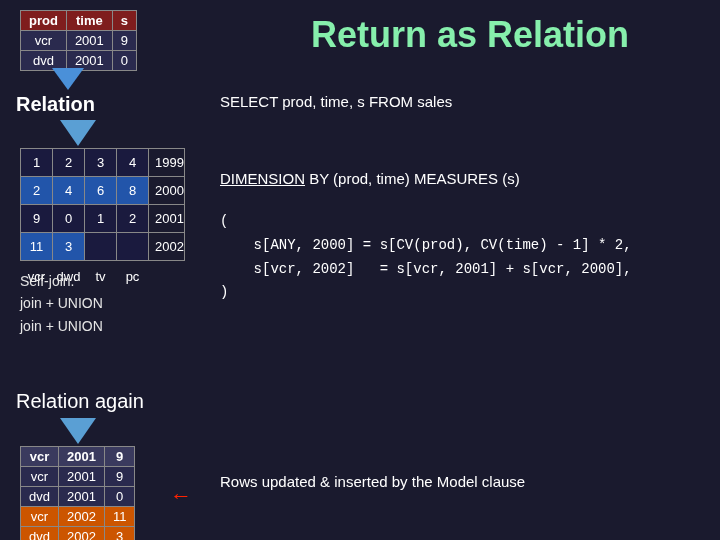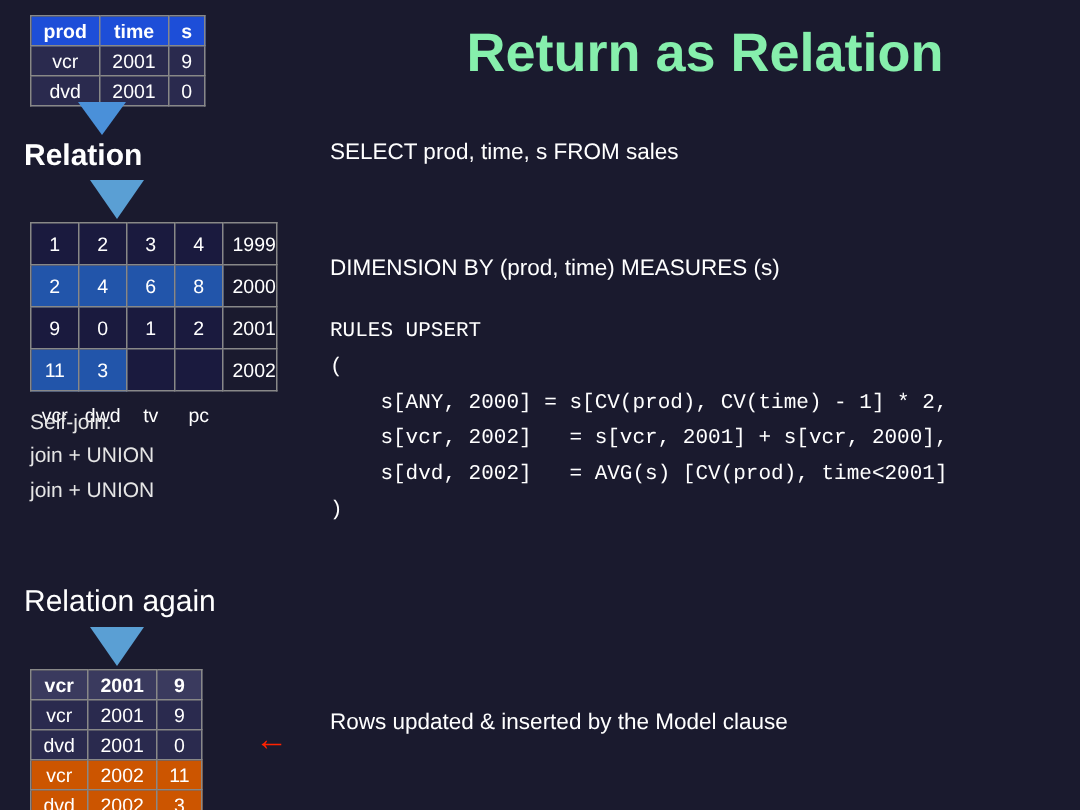--- a/index.html
+++ b/index.html
@@ -36,21 +36,21 @@
       left: 20px;
       border-collapse: collapse;
       font-size: 13px;
     }
     .top-table th, .top-table td {
       border: 1px solid #888;
       padding: 2px 8px;
       text-align: center;
     }
     .top-table th {
-      background: #1d4ed8;
+      background: #7f1d1d;
       color: #fff;
     }
     .top-table td {
       background: #2a2a4e;
       color: #fff;
     }
 
     
     .arrow-down {
       width: 0; height: 0;
@@ -128,20 +128,21 @@
 
     
     .dimension-line {
       position: absolute;
       top: 170px;
       left: 220px;
       font-size: 15px;
       color: #fff;
     }
     .dimension-line .underline {
+      text-decoration: underline;
     }
 
     
     .selfjoin-text {
       position: absolute;
       top: 270px;
       left: 20px;
       font-size: 14px;
       color: #e5e5e5;
       line-height: 1.6;
@@ -320,25 +321,23 @@
   <span class="underline">DIMENSION</span><span> BY (prod, time) MEASURES (s)</span>
 </div>
 
 <div class="selfjoin-text">
   <div>Self-join.</div>
   <div>join + UNION</div>
   <div>join + UNION</div>
 </div>
 
 <div class="rules-block">
-  <div>RULES UPSERT</div>
   <div>(</div>
   <div>&nbsp;&nbsp;&nbsp;&nbsp;s[ANY, 2000] = s[CV(prod), CV(time) - 1] * 2,</div>
   <div>&nbsp;&nbsp;&nbsp;&nbsp;s[vcr, 2002]&nbsp;&nbsp; = s[vcr, 2001] + s[vcr, 2000],</div>
-  <div>&nbsp;&nbsp;&nbsp;&nbsp;s[dvd, 2002]&nbsp;&nbsp; = AVG(s) [CV(prod), time&lt;2001]</div>
   <div>)</div>
 </div>
 
 <div class="relation-again-label">Relation again</div>
 
 <div class="arrow-relation-again"></div>
 
 <table class="bottom-table">
   <thead>
     <tr>

